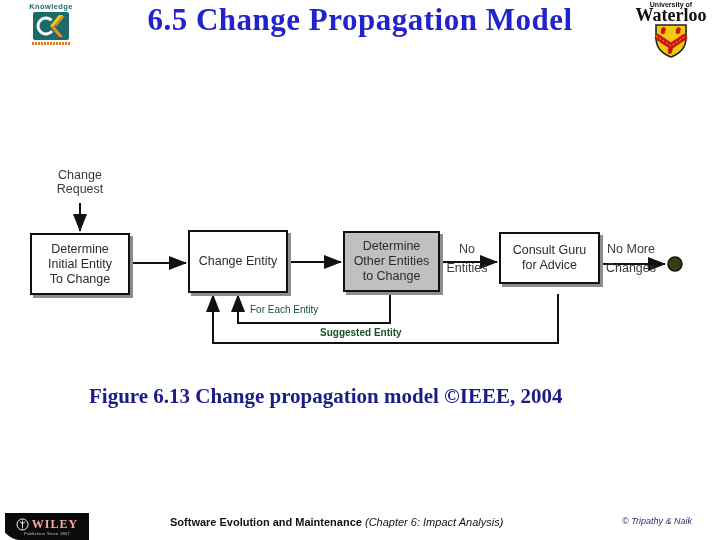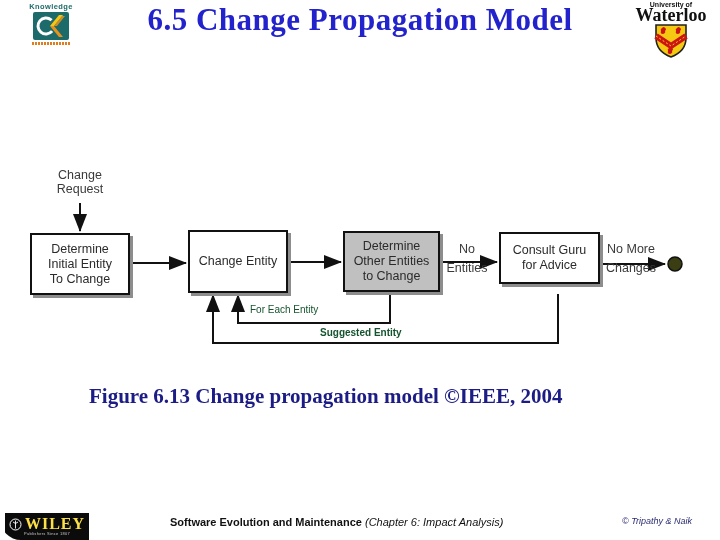--- a/index.html
+++ b/index.html
@@ -35,22 +35,22 @@
   .loop-label{position:absolute;font-size:10px;color:#14532d;white-space:nowrap;text-align:left;}
 
   
   .caption{position:absolute;left:55px;top:384px;font-family:"Liberation Serif",serif;
            font-weight:bold;font-size:21px;color:#1c1c86;white-space:nowrap;margin-left:34px;}
 
   
   .wiley{position:absolute;left:5px;top:513px;width:84px;height:27px;background:#0b0b0b;
          display:flex;flex-direction:column;align-items:center;justify-content:center;}
   .wiley-row{display:flex;align-items:center;gap:3px;}
-  .wiley-name{font-family:"Liberation Serif",serif;font-weight:bold;font-size:16px;
-              color:#fde047;letter-spacing:1px;line-height:12px;}
+  .wiley-name{font-family:"Liberation Serif",serif;font-weight:bold;font-size:12px;
+              color:#fca5a5;letter-spacing:1px;line-height:12px;}
   .wiley-tag{font-size:4px;color:#c9c9c9;letter-spacing:.3px;line-height:5px;}
   .foot-center{position:absolute;left:170px;top:516px;font-size:11px;color:#111;white-space:nowrap;}
   .foot-center .bold{font-weight:bold;}
   .foot-center .ital{font-style:italic;}
   .foot-right{position:absolute;right:28px;top:516px;font-size:9px;font-style:italic;
               color:#2a2a72;white-space:nowrap;}
 </style>
 </head>
 <body>
 

